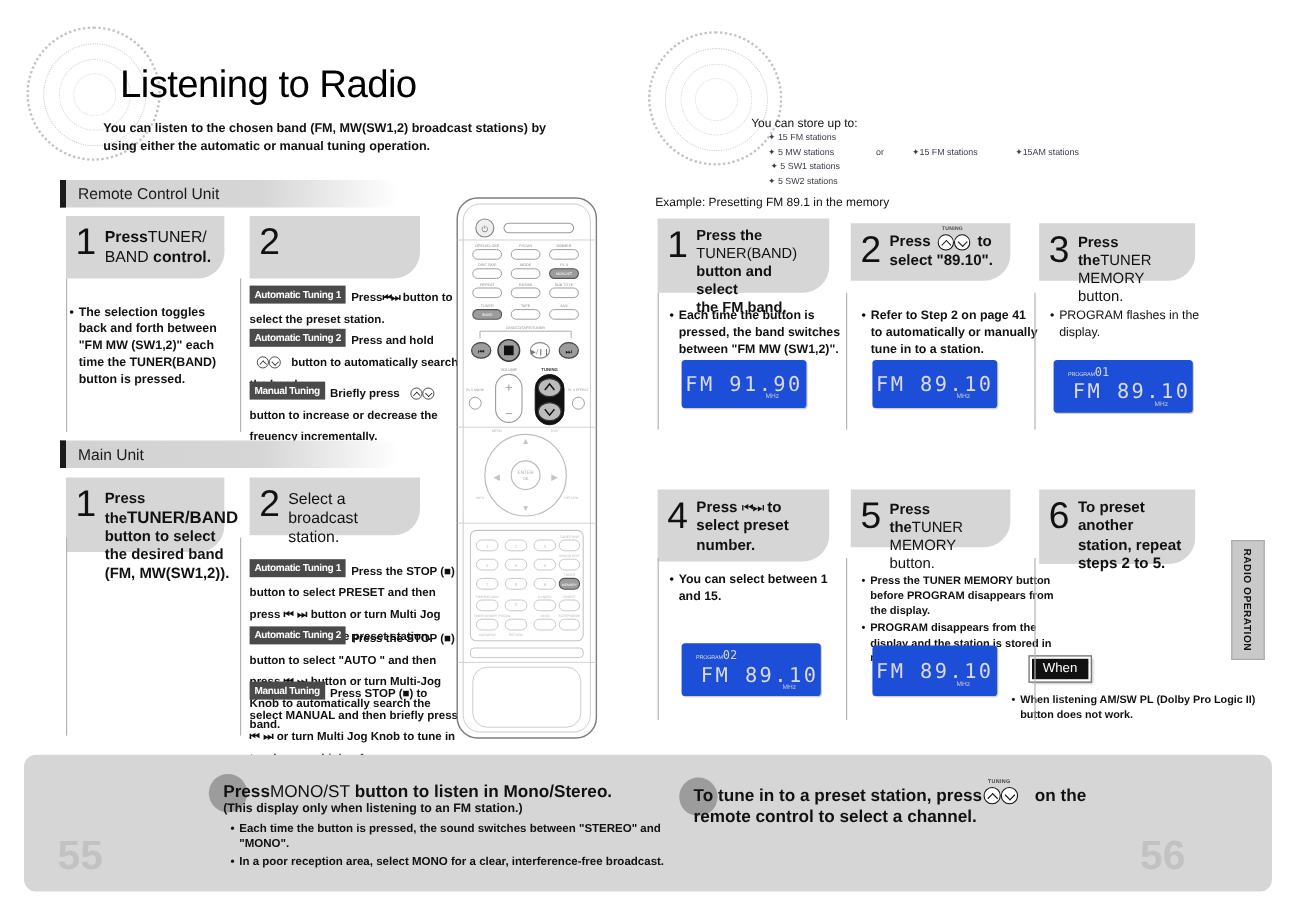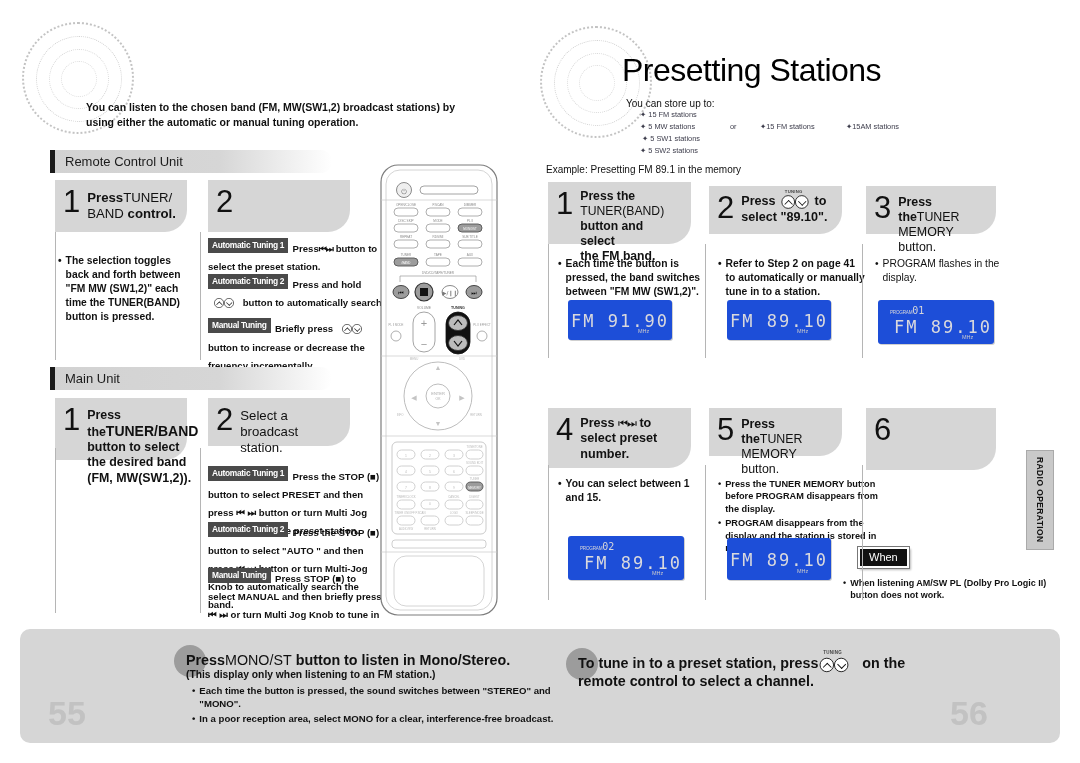--- a/index.html
+++ b/index.html
@@ -168,20 +168,21 @@
 
 <div class="page">
 
   <div class="swirl" style="left:22px; top:22px; width:112px; height:112px;">
     <div class="ring r1"></div>
       <div class="ring r2"></div>
       <div class="ring r3"></div>
       <div class="ring r4"></div>
   </div>
 
+  <div class="title" style="left:100px; top:52px;">Listening to Radio</div>
   <div class="subtitle" style="left:86px; top:100px; width:380px;">You can listen to the chosen band (FM, MW(SW1,2) broadcast stations) by using either the automatic or manual tuning operation.</div>
 
   <div class="sec-bar" style="left:50px; top:150px; width:282px;">
     <div class="tick"></div>
     <div class="sec-label">Remote Control Unit</div>
   </div>
 
   <div class="step" style="left:55px; top:180px; width:132px; height:52px;">
     <div class="num">1</div>
     <div class="txt">
@@ -417,21 +418,20 @@
     </svg>
   </div>
 
   <div class="swirl" style="left:540px; top:26px; width:112px; height:112px;">
     <div class="ring r1"></div>
       <div class="ring r2"></div>
       <div class="ring r3"></div>
       <div class="ring r4"></div>
   </div>
 
-  <div class="title" style="left:622px; top:52px;">Presetting Stations</div>
   <div class="subtitle light" style="left:626px; top:97px; font-weight:normal; font-size:10px;">You can store up to:</div>
 
   <div style="position:absolute; left:640px; top:109px; font-size:7.4px; color:#3b3b4a; line-height:1.62;">
     <div style="display:flex;">
       <div style="width:120px;"><span>✦</span> <span>15 FM stations</span></div>
     </div>
     <div style="display:flex;">
       <div style="width:90px;"><span>✦</span> <span>5 MW stations</span></div>
       <div style="width:30px;">or</div>
       <div style="width:86px;"><span>✦</span><span>15 FM stations</span></div>
@@ -552,20 +552,25 @@
       <span class="bt">PROGRAM  disappears from the display and the station is stored in memory.</span>
     </div>
   </div>
   <div class="lcd" style="left:727px; top:538px; width:104px; height:42px;">
     <div class="freq" style="top:12px;">FM  89.10</div>
     <div class="unit" style="left:70px; top:30px;">MHz</div>
   </div>
 
   <div class="step" style="left:866px; top:408px; width:130px; height:62px;">
     <div class="num">6</div>
+    <div class="txt" style="font-size:12.6px; padding-top:2px;">
+      <b>To preset another</b><br>
+      <b>station, repeat</b><br>
+      <b>steps 2 to 5.</b>
+    </div>
   </div>
 
   <div class="note-badge" style="left:858px; top:547px;">When</div>
   <div class="bullets" style="left:843px; top:577px; width:215px; font-size:9px;">
     <div class="bl">
       <span class="dot">•</span>
       <span class="bt">When listening AM/SW    PL      (Dolby Pro Logic II) button does not work.</span>
     </div>
   </div>
 

